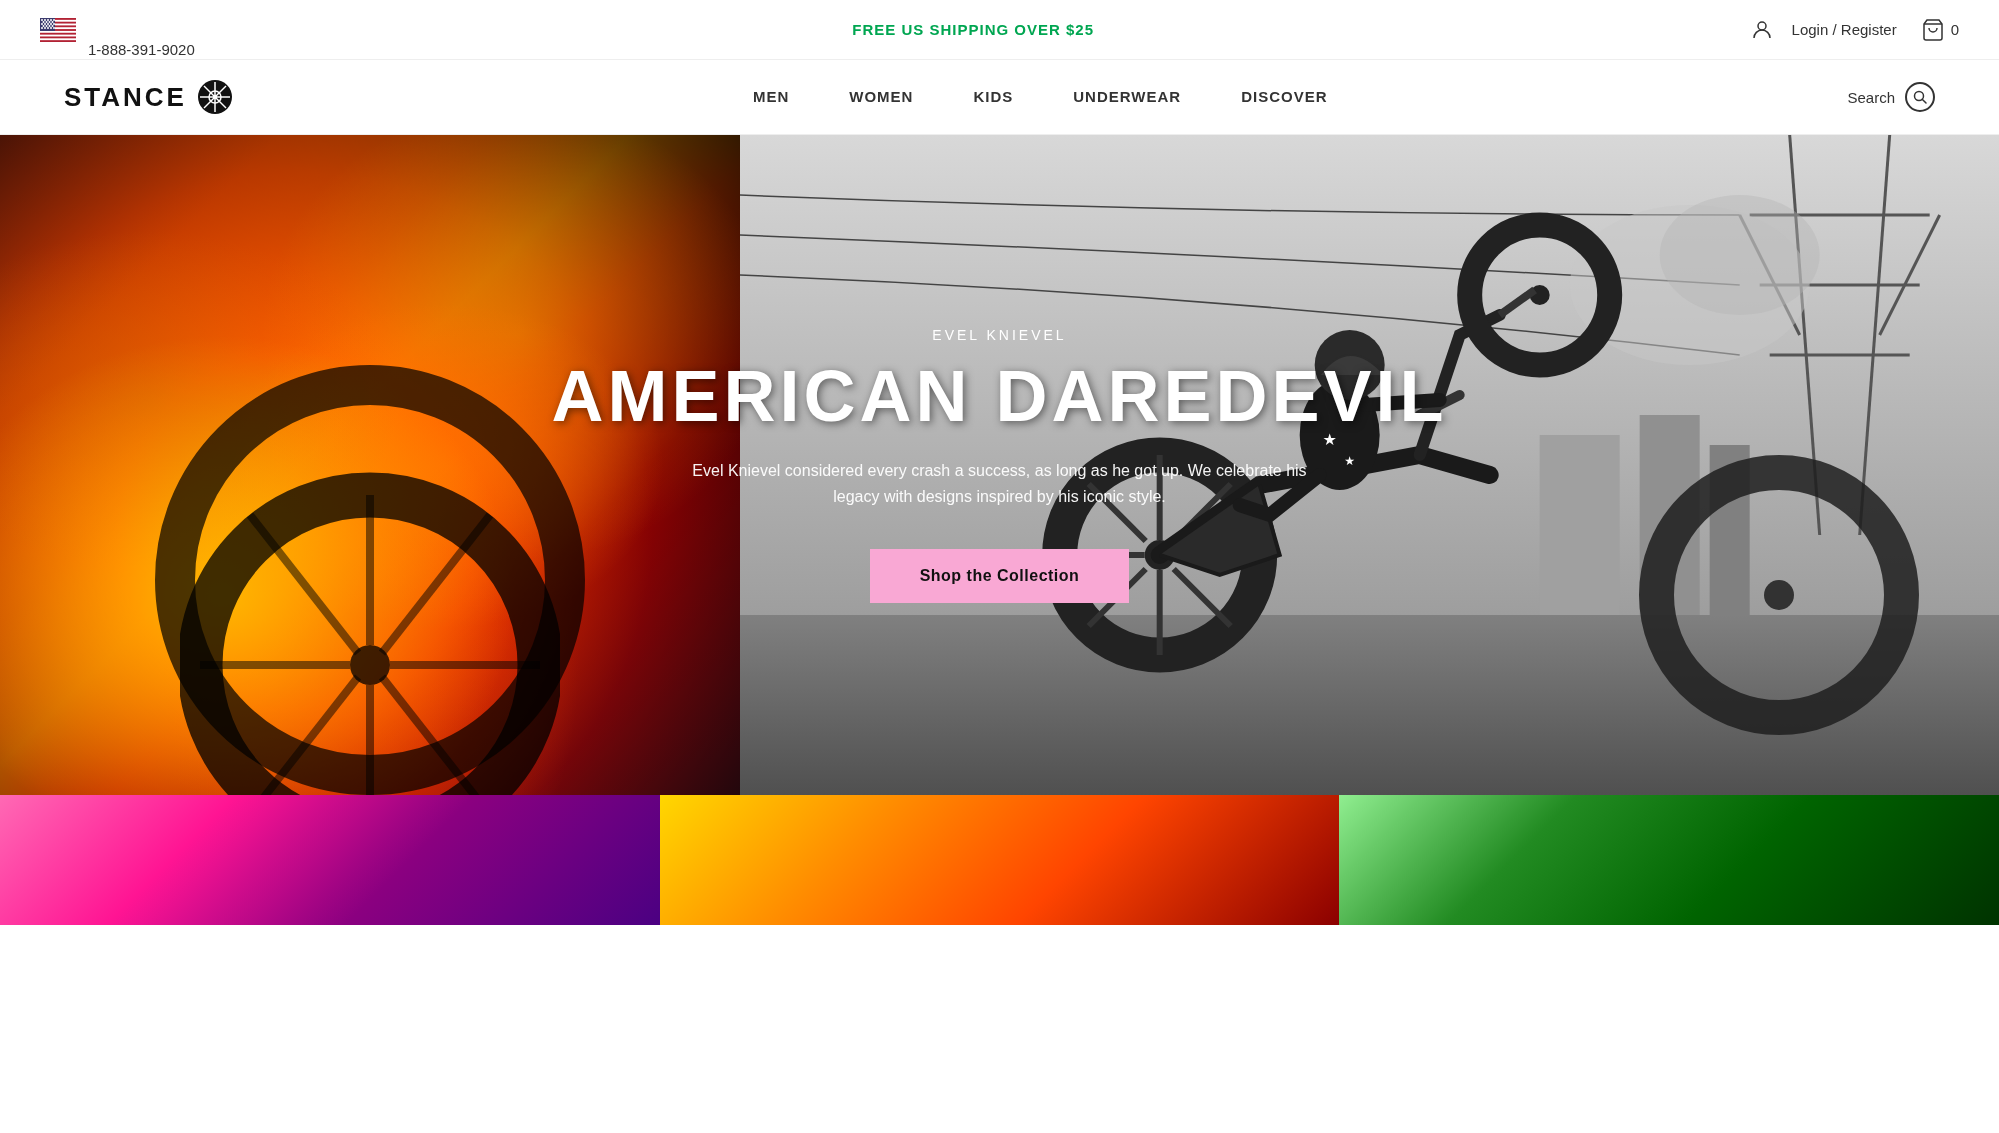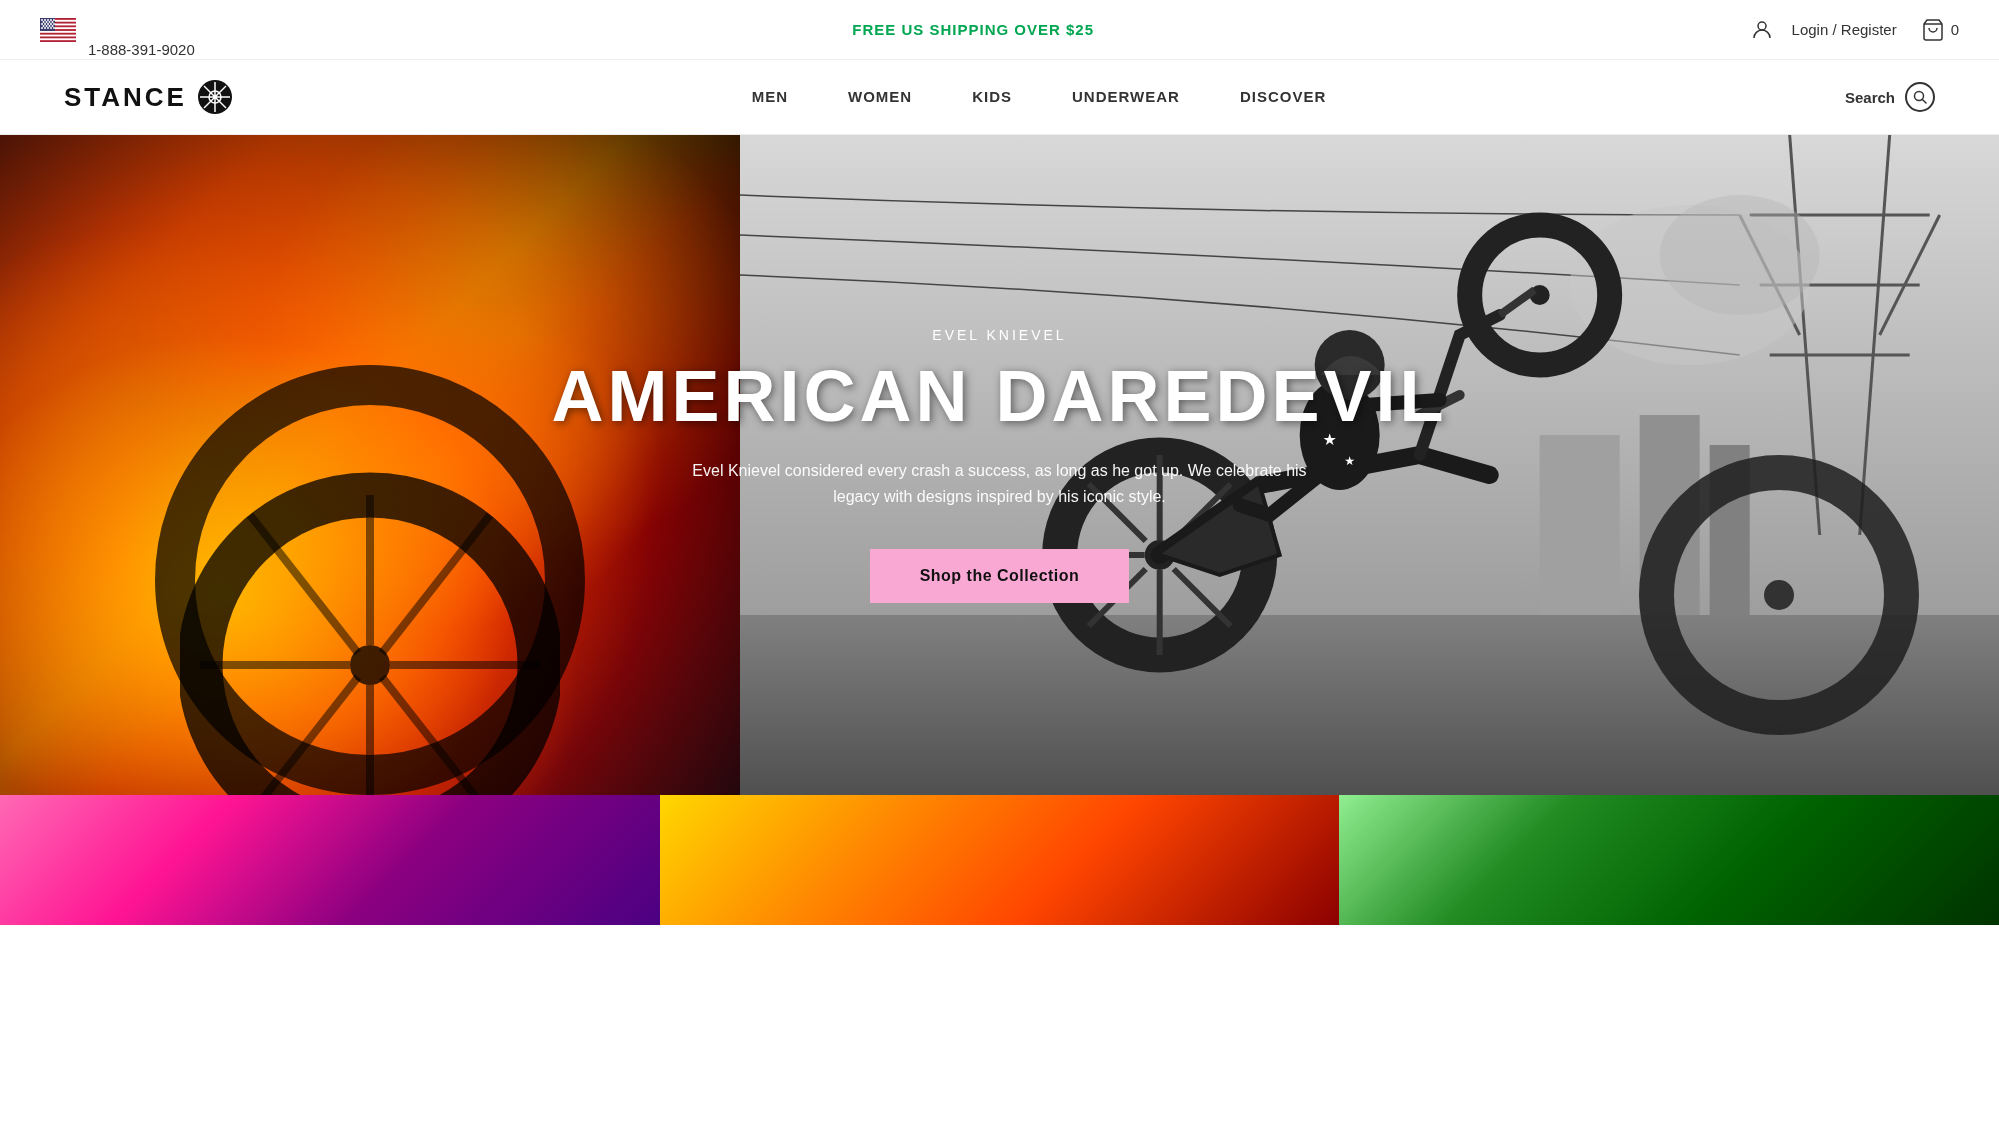--- a/index.html
+++ b/index.html
@@ -103,21 +103,21 @@
     }
     .search-area {
       display: flex;
       align-items: center;
       gap: 10px;
       cursor: pointer;
     }
     .search-label {
       font-size: 15px;
       color: #333;
-      font-weight: 700;
+      font-weight: 400;
     }
     .search-icon-circle {
       width: 30px;
       height: 30px;
       border: 2px solid #333;
       border-radius: 50%;
       display: flex;
       align-items: center;
       justify-content: center;
       font-size: 14px;

